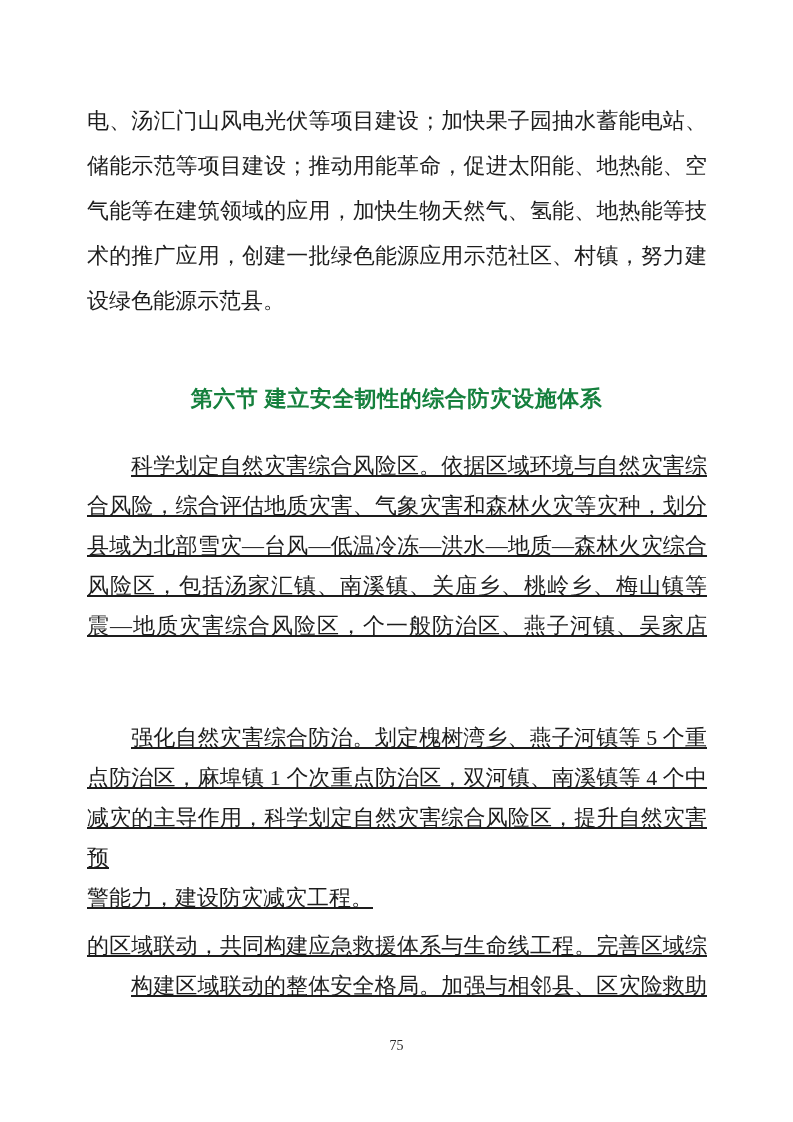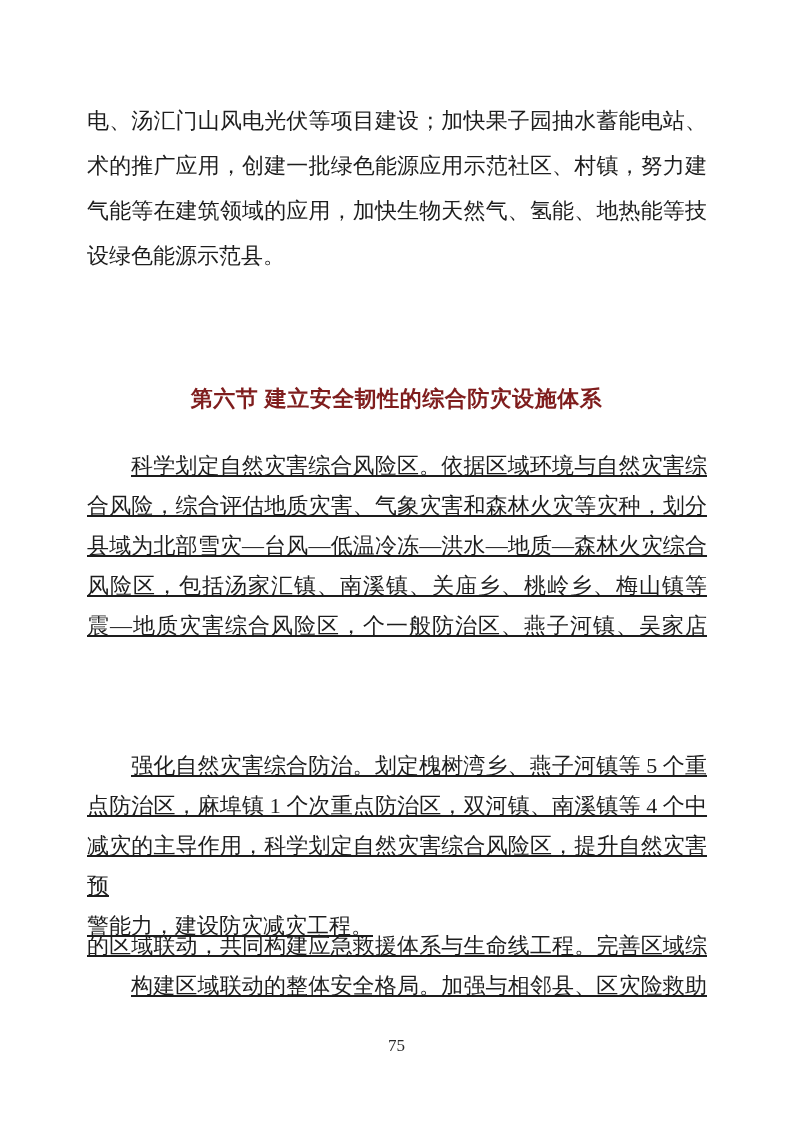--- a/index.html
+++ b/index.html
@@ -28,55 +28,56 @@
     text-justify: inter-character;
   }
   .para-1 .line { line-height: 45px; }
   .para-2 .line,
   .para-3 .line,
   .para-4 .line { line-height: 40px; text-decoration: underline; }
   .line.indent { text-indent: 2em; }
   .line.short { text-align-last: left; }
   .para-1 { top: 98px; }
   .para-2 { top: 446px; }
-  .para-3 { top: 746px; }
+  .para-3 { top: 718px; }
   .para-4 { top: 926px; }
   .heading {
     position: absolute;
     top: 383px;
     left: 0;
     width: 100%;
     margin: 0;
     text-align: center;
     font-family: "Liberation Sans", "DejaVu Sans", sans-serif;
     font-weight: 700;
     font-size: 22px;
     line-height: 32px;
     letter-spacing: 0.5px;
-    color: #7f1d1d;
+    color: #15803d;
   }
   .page-number {
     position: absolute;
     top: 1036px;
     left: 0;
     width: 100%;
     text-align: center;
-    font-size: 17px;
+    font-size: 14px;
     line-height: 20px;
     color: #2a2a2a;
   }
 </style>
 </head>
 <body>
 
 <div class="page" style="background: rgb(255, 255, 255); color: rgb(29, 29, 29);">
   <section class="para para-1">
       <div class="line">电、汤汇门山风电光伏等项目建设；加快果子园抽水蓄能电站、</div>
+      <div class="line">储能示范等项目建设；推动用能革命，促进太阳能、地热能、空</div>
+      <div class="line">气能等在建筑领域的应用，加快生物天然气、氢能、地热能等技</div>
       <div class="line">术的推广应用，创建一批绿色能源应用示范社区、村镇，努力建</div>
-      <div class="line">气能等在建筑领域的应用，加快生物天然气、氢能、地热能等技</div>
       <div class="line short">设绿色能源示范县。</div>
     </section>
   <h1 class="heading">第六节 建立安全韧性的综合防灾设施体系</h1>
   <section class="para para-2">
       <div class="line indent">科学划定自然灾害综合风险区。依据区域环境与自然灾害综</div>
       <div class="line">合风险，综合评估地质灾害、气象灾害和森林火灾等灾种，划分</div>
       <div class="line">县域为北部雪灾—台风—低温冷冻—洪水—地质—森林火灾综合</div>
       <div class="line">风险区，包括汤家汇镇、南溪镇、关庙乡、桃岭乡、梅山镇等</div>
       <div class="line">震—地质灾害综合风险区，个一般防治区、燕子河镇、吴家店</div>
     </section>

